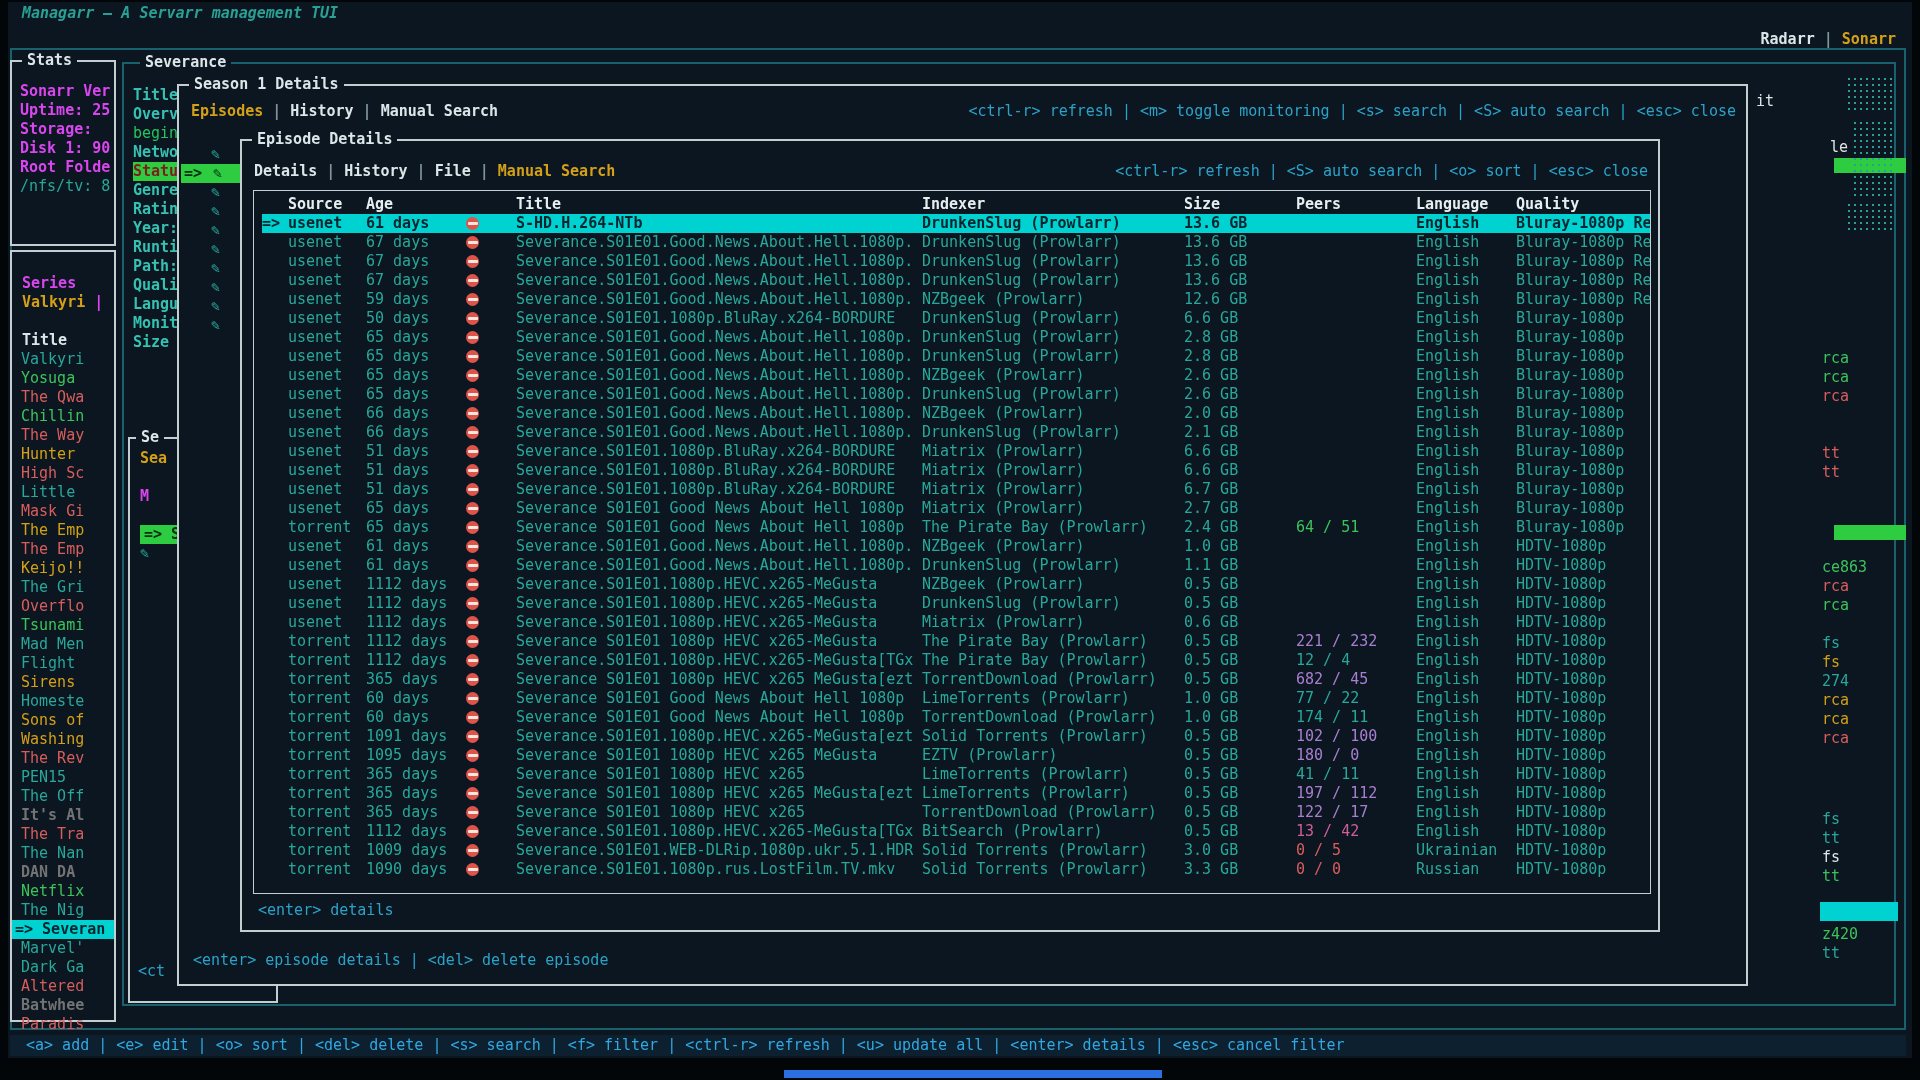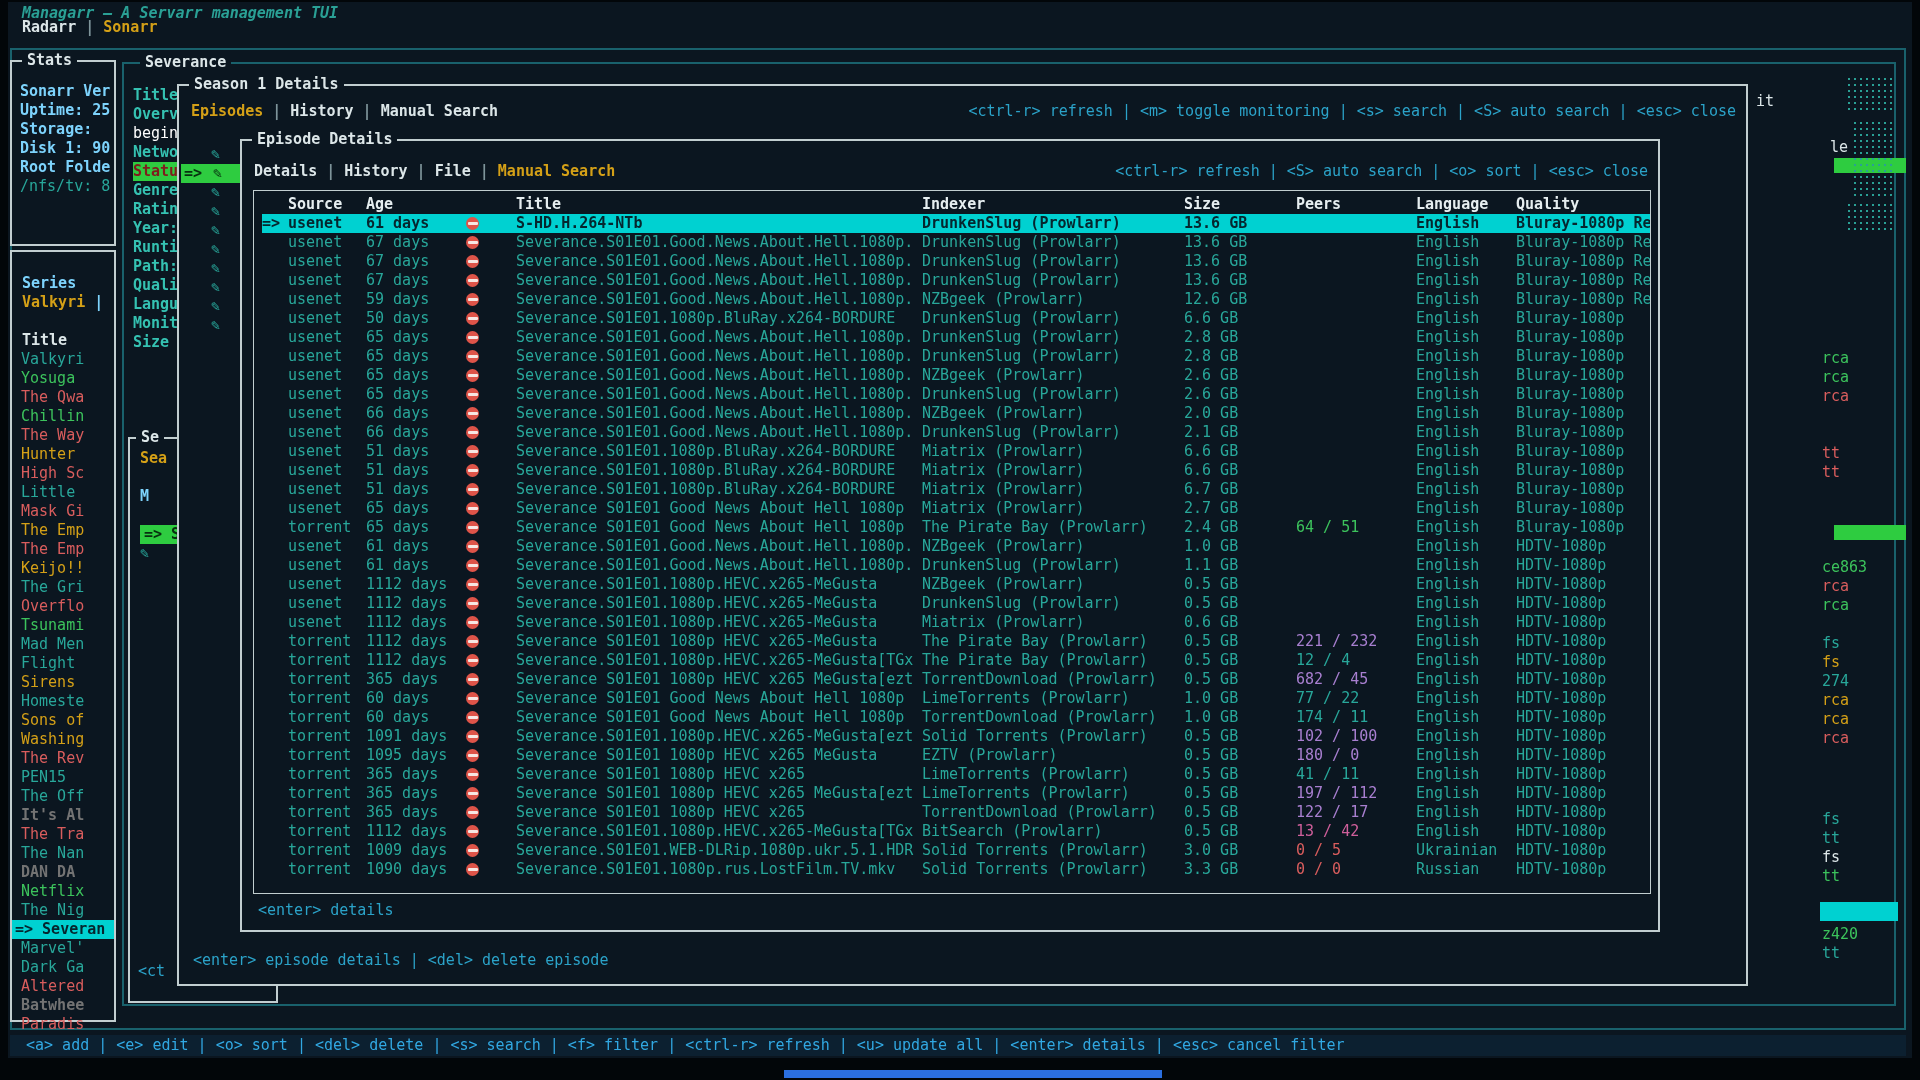--- a/index.html
+++ b/index.html
@@ -9,27 +9,27 @@
 .terminal{position:absolute;left:8px;top:2px;width:1904px;height:1056px;background:#0b1620}
 
 
 .teal{color:#28a79a}
 .green{color:#3cc35c}
 .red{color:#d95d5d}
 .yellow{color:#d4a017}
 .purple{color:#a87fd0}
 .magenta{color:#cf5f9b}
 .white{color:#dce6e8}
-.white-b{color:#7dd3fc;font-weight:bold}
+.white-b{color:#d946ef;font-weight:bold}
 .yellow-b{color:#d4a017;font-weight:bold}
 .keys{color:#2ba3c9;white-space:pre}
 
 
 .titlebar{position:absolute;left:22px;top:4px;color:#2aa095;font-weight:bold;font-style:italic;z-index:6;white-space:pre}
-.tabbar{position:absolute;left:22px;top:18px;width:1874px;display:flex;justify-content:flex-start;z-index:6}
+.tabbar{position:absolute;left:22px;top:30px;width:1874px;display:flex;justify-content:flex-end;z-index:6}
 .tabs{display:flex;white-space:pre;font-weight:bold;color:#dce6e8}
 .tabs .sep{color:#7e949a}
 .tab.active{color:#d4a017}
 
 
 .frame{position:absolute;left:10px;top:48px;width:1896px;height:982px;border:2px solid #19616c;z-index:0}
 .box{position:absolute;background:#0b1620;border:2px solid #c2ced0}
 .box-title{position:absolute;top:-11px;left:10px;background:#0b1620;padding:0 5px;font-weight:bold;color:#dce6e8;white-space:pre}
 
 
@@ -45,21 +45,21 @@
 .series-item{height:19px;padding-left:9px;white-space:pre;overflow:hidden;cursor:default}
 .series-item.white-item{color:#737373;font-weight:bold}
 .series-item.selected{background:#00d1d1;color:#05262e;font-weight:bold;padding-left:3px}
 
 
 .window{position:absolute;left:122px;top:62px;width:1774px;height:944px;border:2px solid #19616c;background:#0b1620;z-index:1}
 .window>.box-title{left:16px;background:#0b1620}
 .detail-labels{position:absolute;left:9px;top:22px;width:48px}
 .dl-row{height:19px;white-space:pre;overflow:hidden}
 .dl-row.lbl{color:#35c2b2;font-weight:bold}
-.dl-row.val{color:#ffffff}
+.dl-row.val{color:#22c55e}
 .dl-row.sel-lbl{background:#2ecc40;color:#7f1d1d;font-weight:bold}
 .bg-seasons{position:absolute;left:4px;top:373px;width:150px;height:566px;border:2px solid #c2ced0;padding:10px 0 0 10px}
 .bg-seasons .box-title{left:6px}
 .gs-row{height:19px;white-space:pre}
 .green-chip{display:inline-block;background:#2ecc40;color:#07300f;font-weight:bold;padding:0 4px}
 .ct-frag{position:absolute;bottom:20px;left:8px}
 
 
 .fragments{position:absolute;inset:0;z-index:2;pointer-events:none}
 .frag{position:absolute;white-space:pre;line-height:19px}

